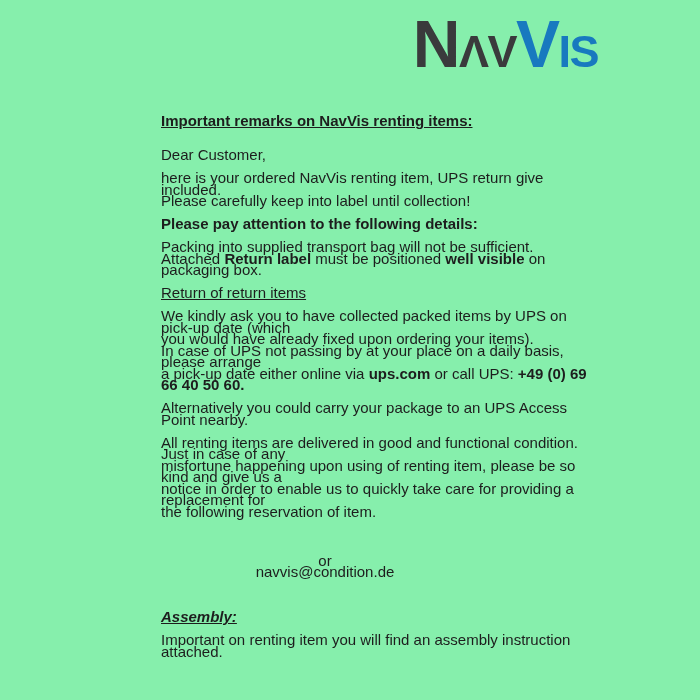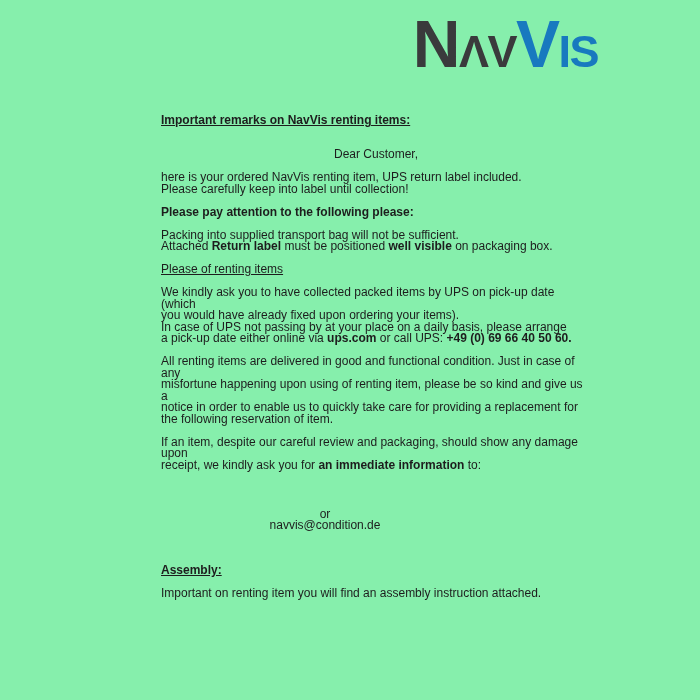--- a/index.html
+++ b/index.html
@@ -26,49 +26,49 @@
   .logo .sm { font-size: 45px; }
   .logo .dark { color: var(--logo-dark, #3a3a3c); }
   .logo .blue { color: var(--logo-blue, #1879bf); }
 
   
   #letter-body {
     position: absolute;
     left: 161px;
     top: 115px;
     width: 430px;
-    font-size: 12px;
+    font-size: 15px;
     line-height: 11.5px;
     color: #1d1d1d;
   }
   .block { margin: 11.5px 0 0 0; }
   .block:first-child { margin-top: 0; }
-  [data-name="block-greeting"] { margin-top: 22.5px; text-align: center; }
+  [data-name="block-greeting"] { margin-top: 22.5px; }
   [data-name="block-contact"] { margin-top: 26px; width: 328px; text-align: center; }
-  [data-name="block-assembly-heading"] { margin-top: 33.5px; }
+  [data-name="block-assembly-heading"] { margin-top: 33.5px; font-style: italic; }
   .b { font-weight: bold; }
   .u { text-decoration: underline; }
 </style>
 </head>
 <body>
 
 <div class="page" data-name="letter-page">
 
   <div class="logo" data-name="navvis-logo">
     <span class="lg dark" data-name="logo-letter-n">N</span><span class="sm dark" data-name="logo-letters-av">ΛV</span><span class="lg blue" data-name="logo-letter-v">V</span><span class="sm blue" data-name="logo-letters-is">IS</span>
   </div>
 
   <div id="letter-body" data-name="letter-body">
       <div class="block" data-name="block-title"><span class="b u" data-name="text-run">Important remarks on NavVis renting items:</span></div>
       <div class="block" data-name="block-greeting"><span data-name="text-run">Dear Customer,</span></div>
-      <div class="block" data-name="block-intro"><span data-name="text-run">here is your ordered NavVis renting item, UPS return label included.</span><br><span data-name="text-run">Please carefully keep into label until collection!</span></div>
-      <div class="block" data-name="block-attention-heading"><span class="b" data-name="text-run">Please pay attention to the following please:</span></div>
+      <div class="block" data-name="block-intro"><span data-name="text-run">here is your ordered NavVis renting item, UPS return give included.</span><br><span data-name="text-run">Please carefully keep into label until collection!</span></div>
+      <div class="block" data-name="block-attention-heading"><span class="b" data-name="text-run">Please pay attention to the following details:</span></div>
       <div class="block" data-name="block-packing-note"><span data-name="text-run">Packing into supplied transport bag will not be sufficient.</span><br><span data-name="text-run">Attached </span><span class="b" data-name="text-run">Return label</span><span data-name="text-run"> must be positioned </span><span class="b" data-name="text-run">well visible</span><span data-name="text-run"> on packaging box.</span></div>
-      <div class="block" data-name="block-return-heading"><span class="u" data-name="text-run">Please of renting items</span></div>
+      <div class="block" data-name="block-return-heading"><span class="u" data-name="text-run">Return of return items</span></div>
       <div class="block" data-name="block-pickup"><span data-name="text-run">We kindly ask you to have collected packed items by UPS on pick-up date (which</span><br><span data-name="text-run">you would have already fixed upon ordering your items).</span><br><span data-name="text-run">In case of UPS not passing by at your place on a daily basis, please arrange</span><br><span data-name="text-run">a pick-up date either online via </span><span class="b" data-name="text-run">ups.com</span><span data-name="text-run"> or call UPS: </span><span class="b" data-name="text-run">+49 (0) 69 66 40 50 60.</span></div>
+      <div class="block" data-name="block-access-point"><span data-name="text-run">Alternatively you could carry your package to an UPS Access Point nearby.</span></div>
       <div class="block" data-name="block-condition"><span data-name="text-run">All renting items are delivered in good and functional condition. Just in case of any</span><br><span data-name="text-run">misfortune happening upon using of renting item, please be so kind and give us a</span><br><span data-name="text-run">notice in order to enable us to quickly take care for providing a replacement for</span><br><span data-name="text-run">the following reservation of item.</span></div>
-      <div class="block" data-name="block-damage"><span data-name="text-run">If an item, despite our careful review and packaging, should show any damage upon</span><br><span data-name="text-run">receipt, we kindly ask you for </span><span class="b" data-name="text-run">an immediate information</span><span data-name="text-run"> to:</span></div>
       <div class="block" data-name="block-contact"><br><span data-name="text-run">or</span><br><span data-name="text-run">navvis@condition.de</span></div>
       <div class="block" data-name="block-assembly-heading"><span class="b u" data-name="text-run">Assembly:</span></div>
       <div class="block" data-name="block-assembly-note"><span data-name="text-run">Important on renting item you will find an assembly instruction attached.</span></div>
     </div>
 
 </div>
 
 </body></html>

